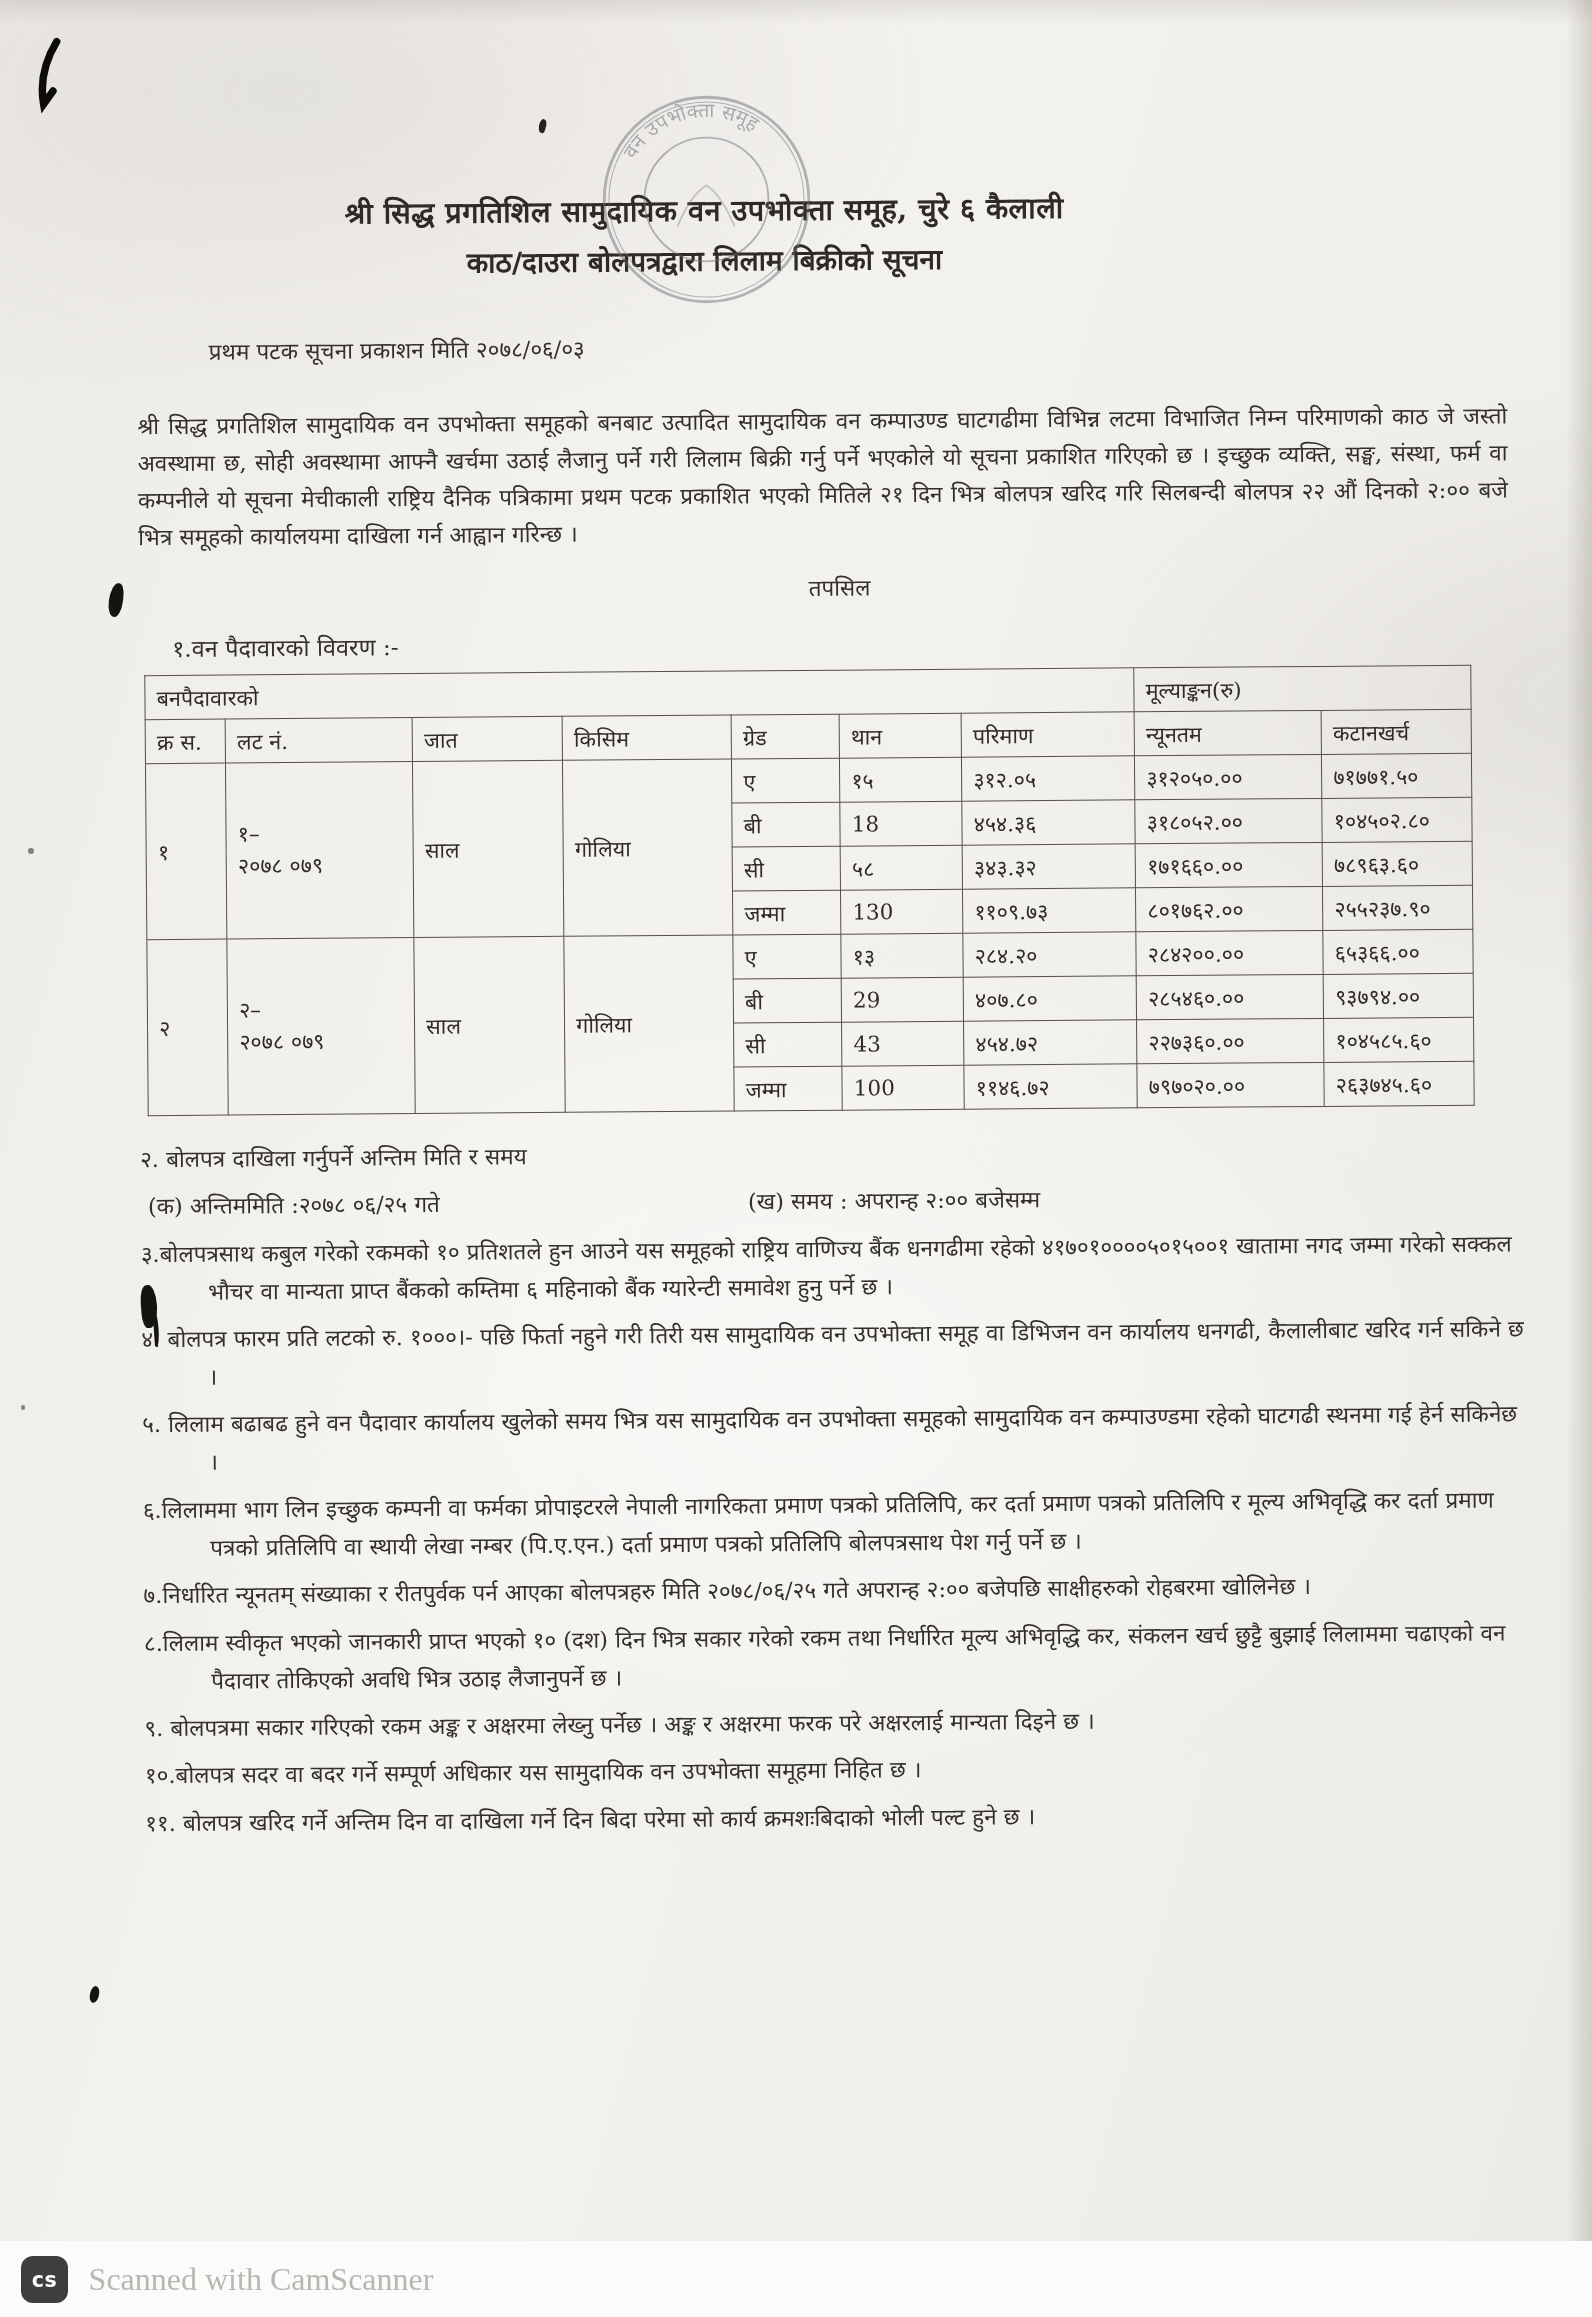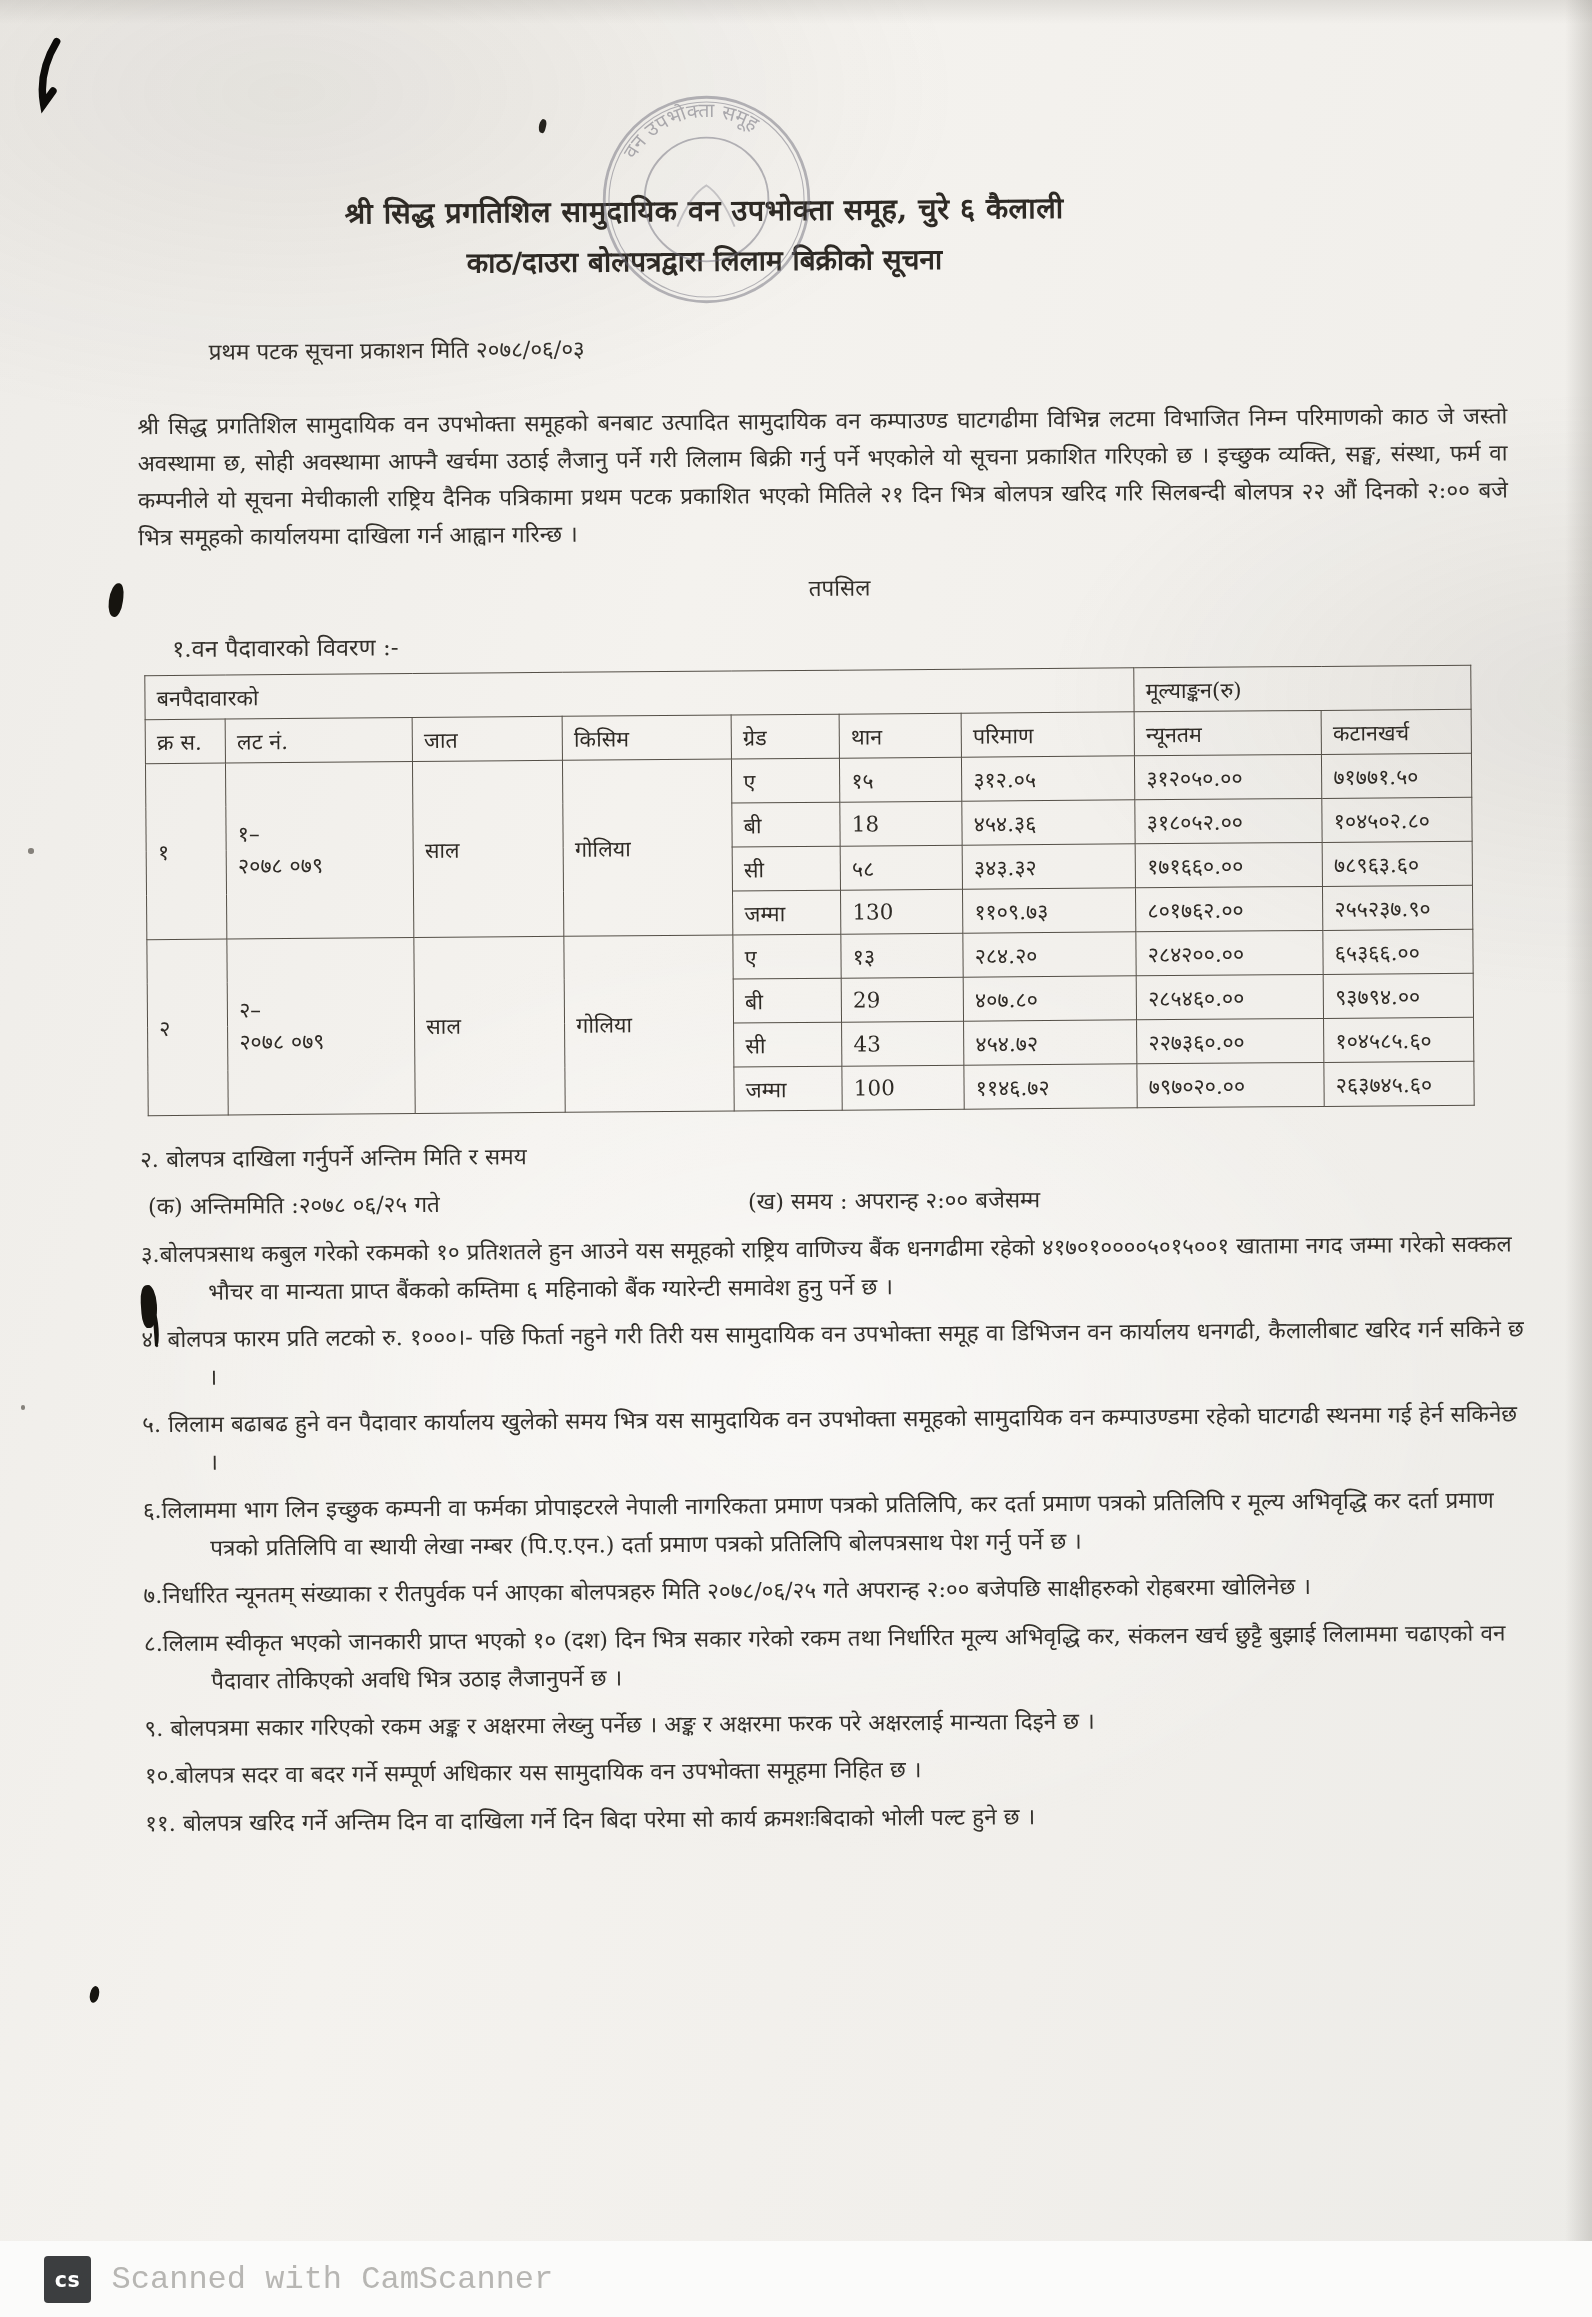--- a/index.html
+++ b/index.html
@@ -56,23 +56,23 @@
   .blob2{left:141px;top:1285px;width:16px;height:43px;border-radius:46% 54% 60% 40%;transform:rotate(-4deg);
          box-shadow:5.6px 24px 0 -5.6px #16140f;}
   .blob3{left:90px;top:1986px;width:9.4px;height:17px;border-radius:50%;transform:rotate(12deg);}
   .tiny-mark{position:absolute;left:539px;top:119px;width:6.6px;height:14px;background:#25221d;border-radius:50% 50% 40% 60%;transform:rotate(14deg);z-index:4;}
   .margin-dot{position:absolute;background:#4b463f;border-radius:50%;z-index:4;opacity:.65;}
   .dotA{left:28px;top:848px;width:5.6px;height:5.6px;}
   .dotB{left:20.6px;top:1405px;width:4.7px;height:4.7px;}
 
   
   .footer{position:absolute;left:0;bottom:0;width:1593px;height:77px;background:#fbfbfa;display:flex;align-items:center;z-index:5;}
-  .cs-logo{width:47px;height:47px;margin-left:44px;background:#3c3e40;border-radius:4px;display:flex;align-items:center;justify-content:center;
+  .cs-logo{width:47px;height:47px;margin-left:21px;background:#3c3e40;border-radius:12px;display:flex;align-items:center;justify-content:center;
            color:#ffffff;font-family:"DejaVu Sans","Liberation Sans",sans-serif;font-weight:bold;font-size:20.6px;letter-spacing:0.5px;}
-  .scan-text{margin-left:20.6px;color:#b7b6b3;font-size:32px;font-family:Liberation Mono, monospace;}
+  .scan-text{margin-left:20.6px;color:#b7b6b3;font-size:32px;font-family:Liberation Serif, serif;}
 </style>
 </head>
 <body>
 
 <div class="edge-shadow-right"></div>
 <div class="edge-shadow-top"></div>
 
 <svg class="stamp" viewBox="0 0 242 242">
   <circle cx="121" cy="121" r="109" fill="none" stroke="#6d6c79" stroke-width="3"></circle>
   <circle cx="121" cy="121" r="104" fill="none" stroke="#6d6c79" stroke-width="1.2"></circle>

